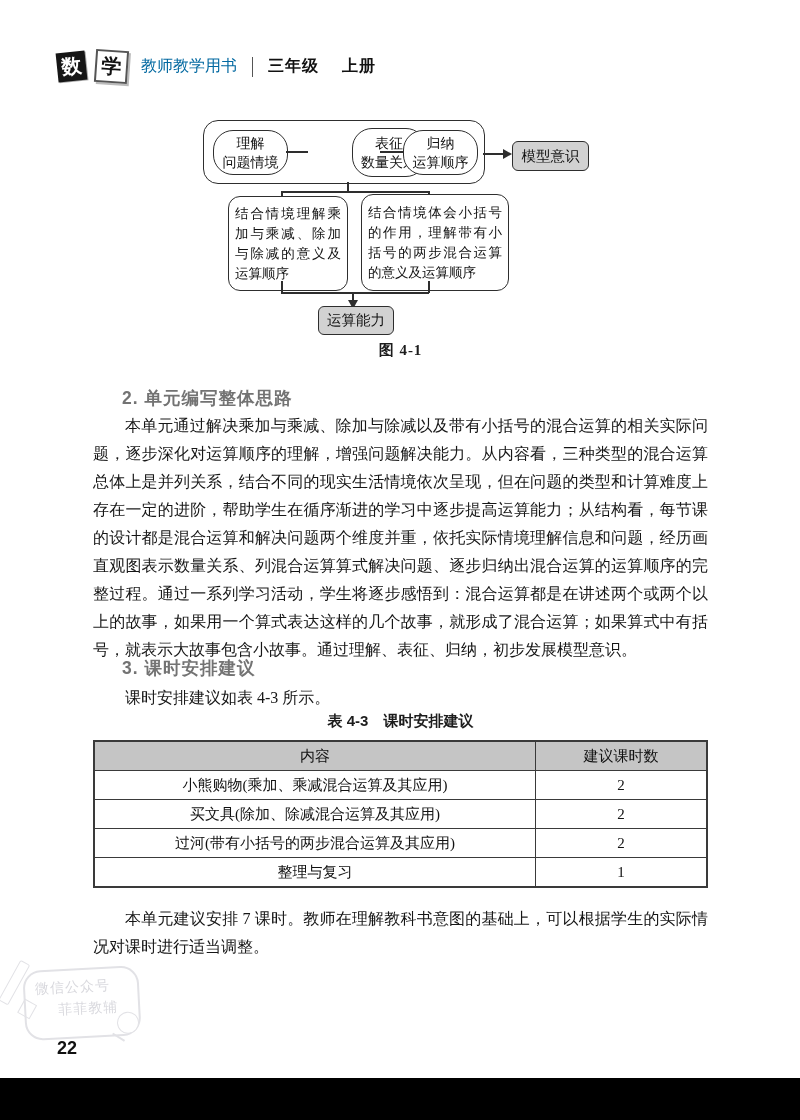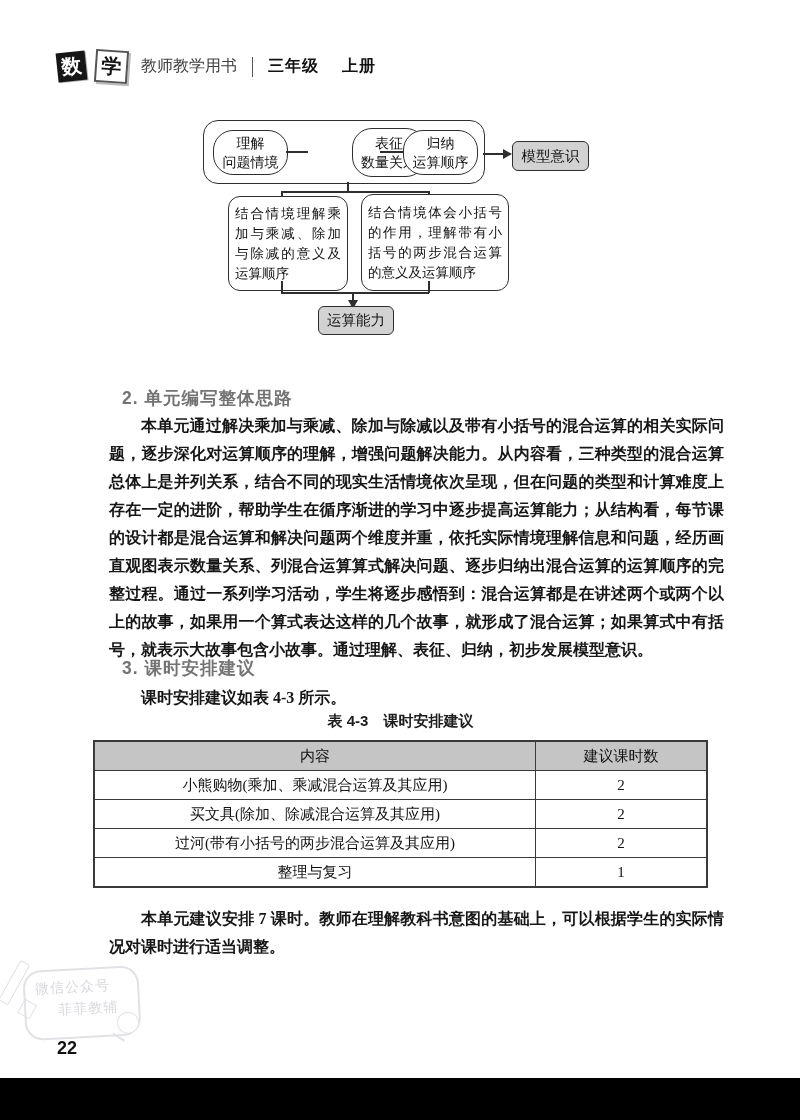--- a/index.html
+++ b/index.html
@@ -7,21 +7,21 @@
     position:relative;width:800px;height:1120px;background:#ffffff;
     margin:0 auto;overflow:hidden;
     font-family:"Liberation Serif","DejaVu Serif",serif;color:#1c1c1c;
   }
   
   .hdr{position:absolute;left:57px;top:50px;display:flex;align-items:center;gap:9px;}
   .tile{width:29px;height:29px;display:flex;align-items:center;justify-content:center;
         font-family:"Liberation Sans","DejaVu Sans",sans-serif;font-weight:bold;font-size:20px;}
   .tile1{background:#161616;color:#fff;transform:rotate(-6deg);box-shadow:1px 1px 0 #aaa;}
   .tile2{background:#fff;color:#111;border:2px solid #555;transform:rotate(4deg);box-shadow:2px 2px 0 #bbb;}
-  .hdr-series{font-family:"Liberation Sans","DejaVu Sans",sans-serif;font-size:16px;color:#404040;margin-left:4px;}
+  .hdr-series{font-family:"Liberation Sans","DejaVu Sans",sans-serif;font-size:16px;color:#0369a1;margin-left:4px;}
   .hdr-div{width:1px;height:20px;background:#555;margin:0 6px;}
   .hdr-grade{font-family:"Liberation Sans","DejaVu Sans",sans-serif;font-weight:bold;font-size:16px;color:#111;letter-spacing:1px;}
   .hdr-vol{margin-left:14px;}
   
   .fig{position:absolute;left:93px;top:115px;width:615px;height:245px;}
   .fbox{position:absolute;border:1.5px solid #2e2e2e;border-radius:20px;background:#fff;
         display:flex;align-items:center;justify-content:center;text-align:center;
         font-size:14px;line-height:19px;color:#111;}
   .pre{white-space:pre-line;}
   .outer{border-radius:15px;}
@@ -30,22 +30,22 @@
   .cline{position:absolute;background:#2e2e2e;}
   .arrow-r{position:absolute;width:0;height:0;border-left:9px solid #2e2e2e;
            border-top:5px solid transparent;border-bottom:5px solid transparent;}
   .arrow-d{position:absolute;width:0;height:0;border-top:9px solid #2e2e2e;
            border-left:5px solid transparent;border-right:5px solid transparent;}
   .figcap{position:absolute;left:93px;top:341px;width:615px;text-align:center;
           font-weight:bold;font-size:15px;letter-spacing:1px;}
   
   .h2{position:absolute;left:122px;font-family:"Liberation Sans","DejaVu Sans",sans-serif;
       font-weight:bold;font-size:17.5px;color:#737373;letter-spacing:1px;}
-  .para{position:absolute;left:109px;width:615px;font-size:16px;line-height:28px;
-        text-align:justify;text-indent:2em;color:#161616;font-weight:bold;}
+  .para{position:absolute;left:93px;width:615px;font-size:16px;line-height:28px;
+        text-align:justify;text-indent:2em;color:#161616;}
   .tblcap{position:absolute;left:93px;top:712px;width:615px;text-align:center;
           font-family:Liberation Sans, sans-serif;font-weight:bold;font-size:15px;}
   
   .tbl{position:absolute;left:93px;top:740px;width:615px;border-collapse:collapse;
        font-size:15px;color:#111;}
   .tbl th,.tbl td{border:1px solid #3a3a3a;text-align:center;height:28px;padding:0 19px;}
   .tbl th{background:#c5c5c5;font-weight:normal;font-family:"Liberation Sans","DejaVu Sans",sans-serif;}
   .tbl{border:2px solid #3a3a3a;}
   .col-content{width:72%;}
   .col-hours{width:28%;}
@@ -108,20 +108,21 @@
     <div class="fbox mid" style="left:135px;top:81px;width:106px;height:85px;">结合情境理解乘加与乘减、除加与除减的意义及运算顺序</div>
     <div class="fbox mid" style="left:268px;top:79px;width:134px;height:87px;">结合情境体会小括号的作用，理解带有小括号的两步混合运算的意义及运算顺序</div>
 
     <div class="cline" style="left:188px;top:166px;width:1.5px;height:12px;"></div>
     <div class="cline" style="left:335px;top:166px;width:1.5px;height:12px;"></div>
     <div class="cline" style="left:188px;top:177px;width:148px;height:1.5px;"></div>
     <div class="cline" style="left:259px;top:177px;width:1.5px;height:9px;"></div>
     <div class="arrow-d" style="left:255px;top:185px;"></div>
     <div class="fbox gray" style="left:225px;top:191px;width:74px;height:27px;">运算能力</div>
   </div>
+  <div class="figcap">图 4-1</div>
 
   <div class="h2" style="top:386px;">2. 单元编写整体思路</div>
   <div class="para" style="top:412px;">本单元通过解决乘加与乘减、除加与除减以及带有小括号的混合运算的相关实际问题，逐步深化对运算顺序的理解，增强问题解决能力。从内容看，三种类型的混合运算总体上是并列关系，结合不同的现实生活情境依次呈现，但在问题的类型和计算难度上存在一定的进阶，帮助学生在循序渐进的学习中逐步提高运算能力；从结构看，每节课的设计都是混合运算和解决问题两个维度并重，依托实际情境理解信息和问题，经历画直观图表示数量关系、列混合运算算式解决问题、逐步归纳出混合运算的运算顺序的完整过程。通过一系列学习活动，学生将逐步感悟到：混合运算都是在讲述两个或两个以上的故事，如果用一个算式表达这样的几个故事，就形成了混合运算；如果算式中有括号，就表示大故事包含小故事。通过理解、表征、归纳，初步发展模型意识。</div>
 
   <div class="h2" style="top:656px;">3. 课时安排建议</div>
   <div class="para" style="top:684px;">课时安排建议如表 4-3 所示。</div>
 
   <div class="tblcap">表 4-3　课时安排建议</div>
   <table class="tbl">
     <tbody>

